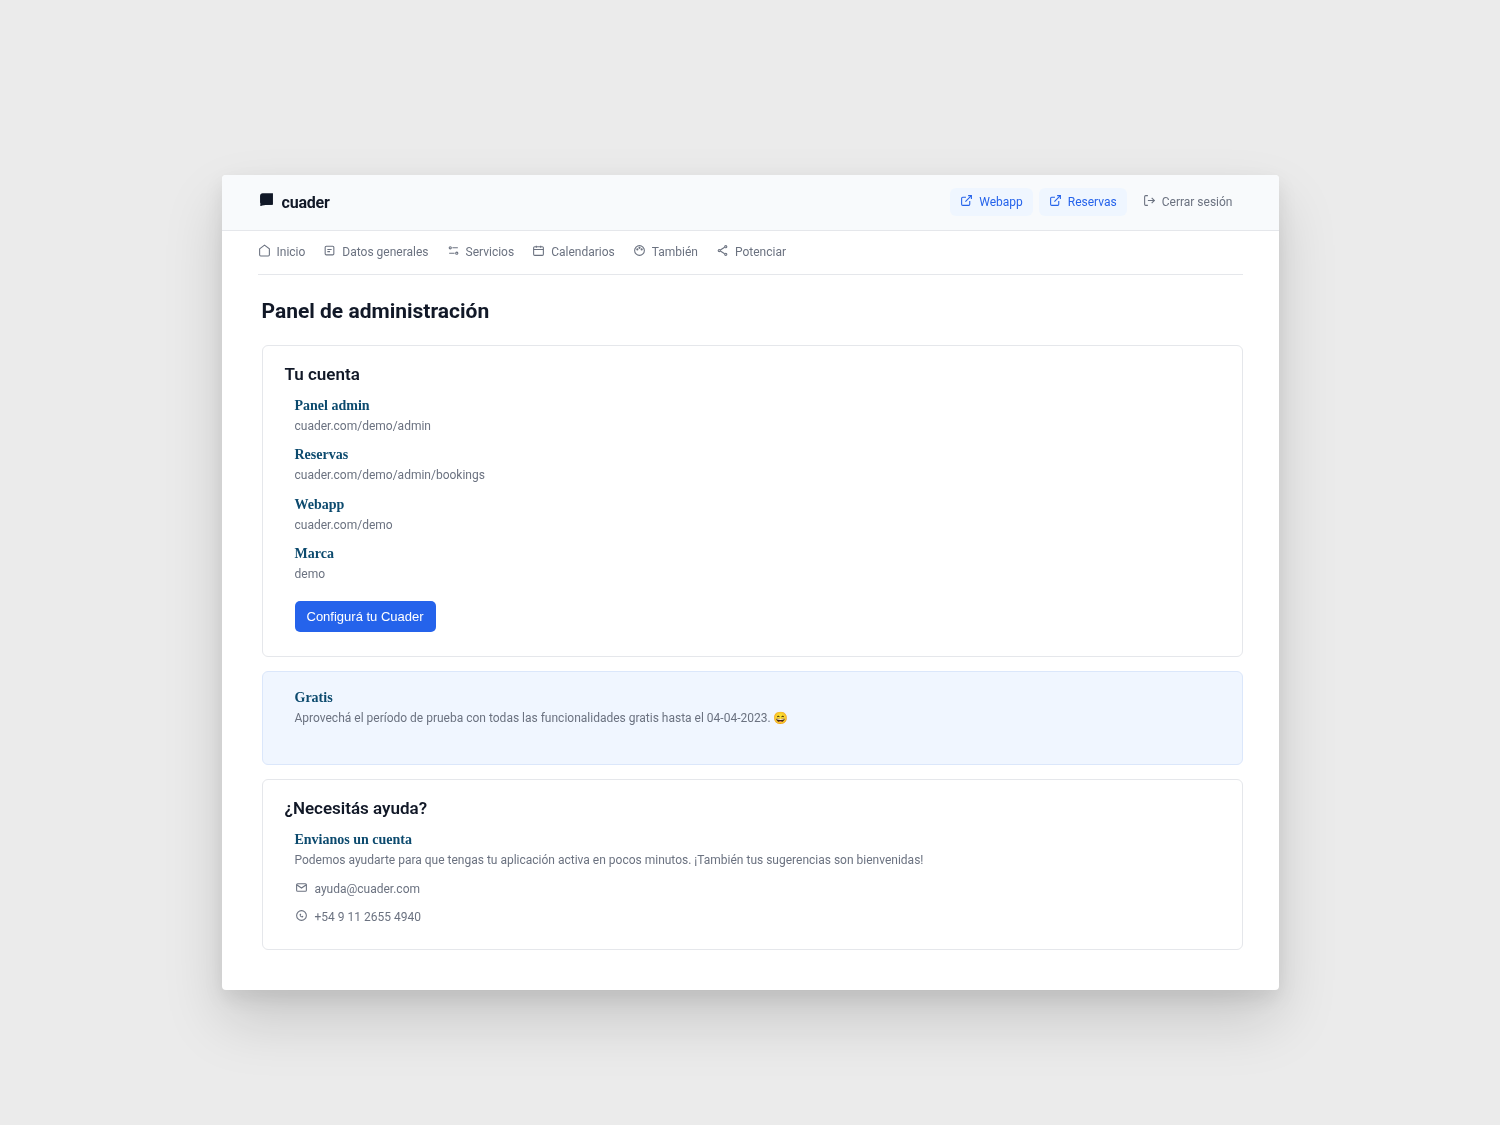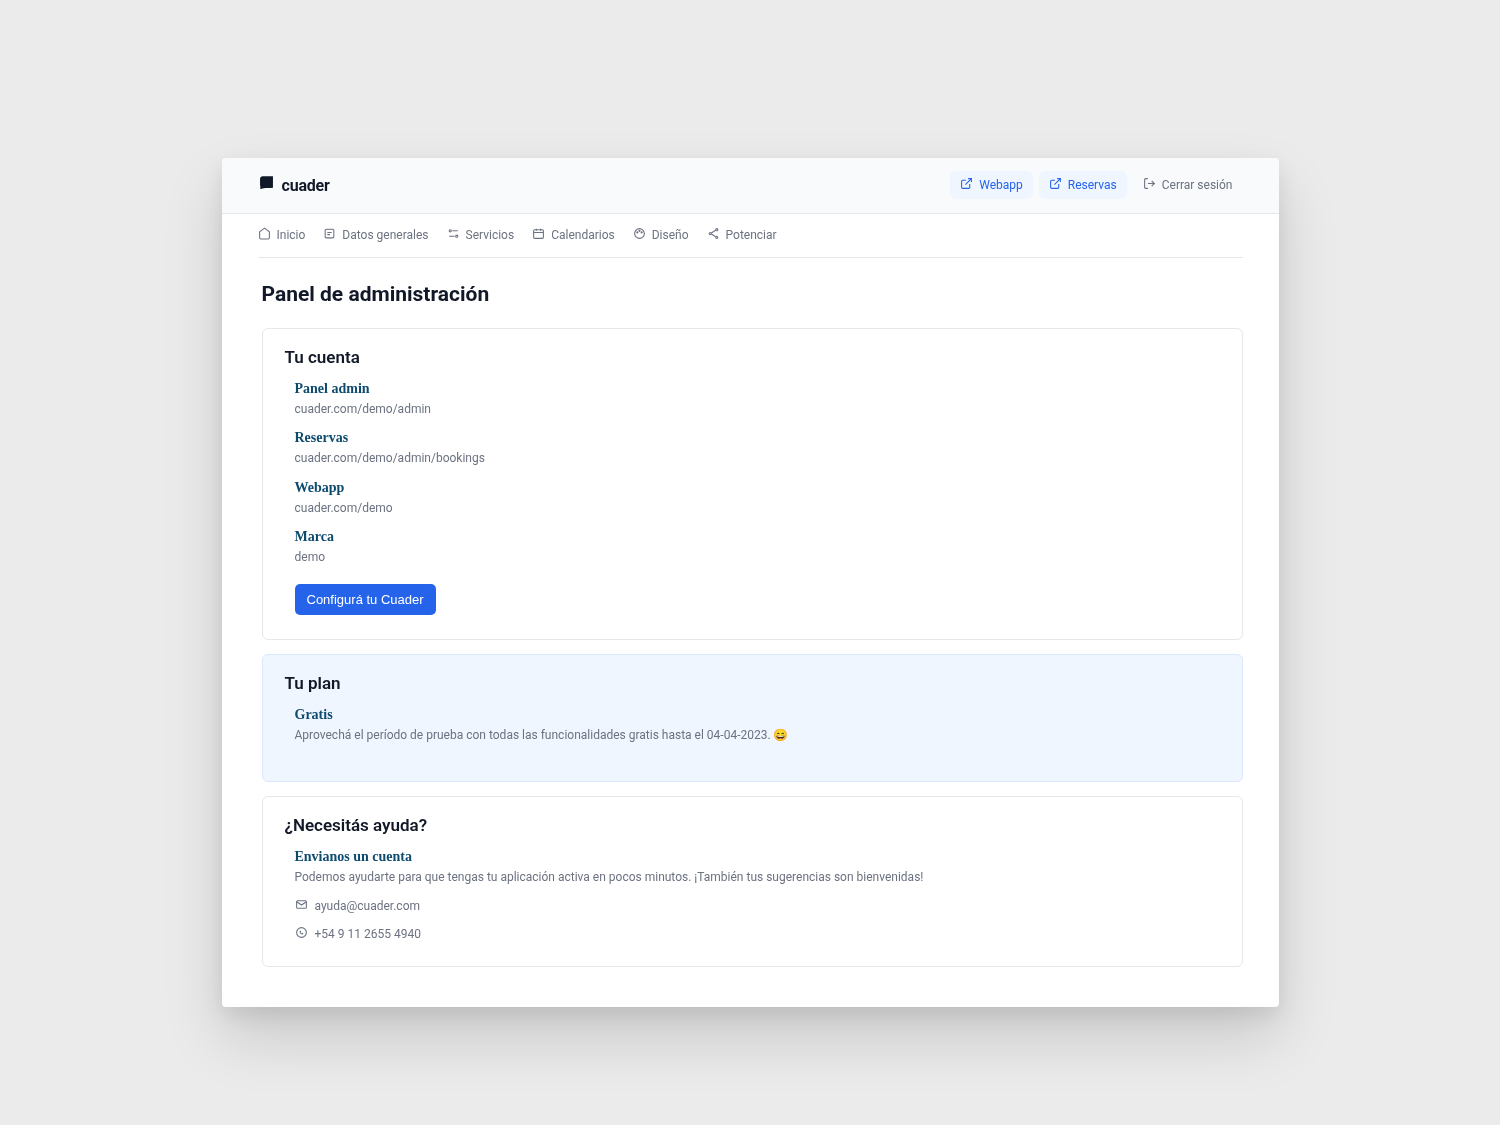--- a/index.html
+++ b/index.html
@@ -231,21 +231,21 @@
             </svg></span>
         <span>Calendarios</span>
       </a>
       <a class="tab">
         <span><svg viewBox="0 0 24 24" fill="none" stroke="currentColor" stroke-width="2">
               <circle cx="12" cy="12" r="9"></circle>
               <circle cx="8" cy="10" r="1" fill="currentColor"></circle>
               <circle cx="12" cy="7" r="1" fill="currentColor"></circle>
               <circle cx="16" cy="10" r="1" fill="currentColor"></circle>
             </svg></span>
-        <span>Diseño</span>
+        <span>También</span>
       </a>
       <a class="tab">
         <span><svg viewBox="0 0 24 24" fill="none" stroke="currentColor" stroke-width="2">
               <circle cx="18" cy="5" r="2"></circle>
               <circle cx="6" cy="12" r="2"></circle>
               <circle cx="18" cy="19" r="2"></circle>
               <path d="M8 11l8-5M8 13l8 5"></path>
             </svg></span>
         <span>Potenciar</span>
       </a>
@@ -275,21 +275,20 @@
         <div class="item">
           <h4>Marca</h4>
           <div class="sub">demo</div>
         </div>
 
         <button class="btn-primary">Configurá tu Cuader</button>
       </div>
 
       <div class="rcol">
         <div class="card blue">
-          <div class="card-title">Tu plan</div>
           <div class="item">
             <h4>Gratis</h4>
             <div class="sub">Aprovechá el período de prueba con todas las funcionalidades gratis hasta el 04-04-2023. 😄</div>
           </div>
         </div>
 
         <div class="card">
           <div class="card-title">¿Necesitás ayuda?</div>
           <div class="item">
             <h4>Envianos un cuenta</h4>

